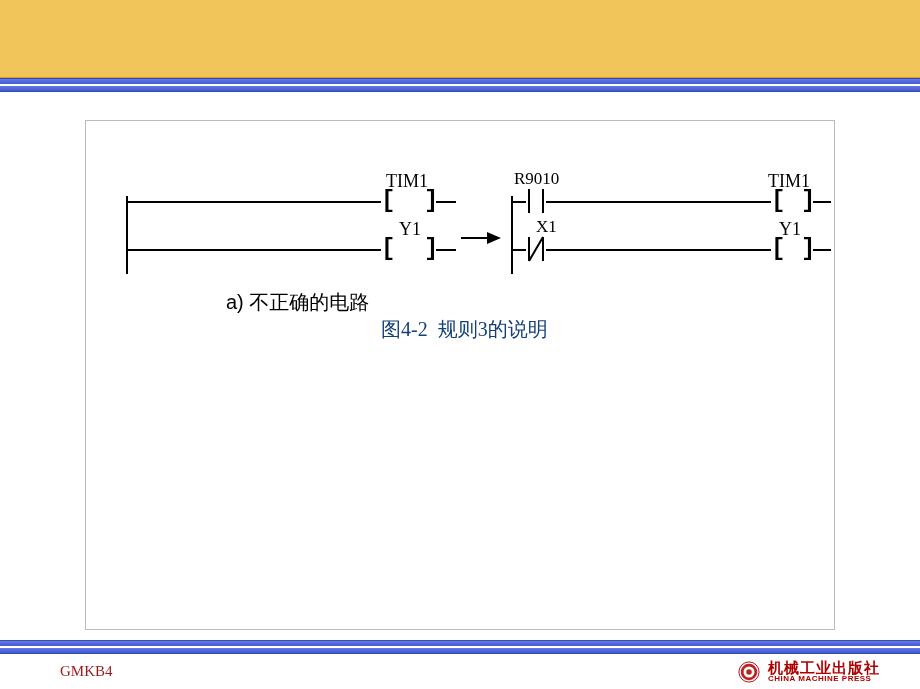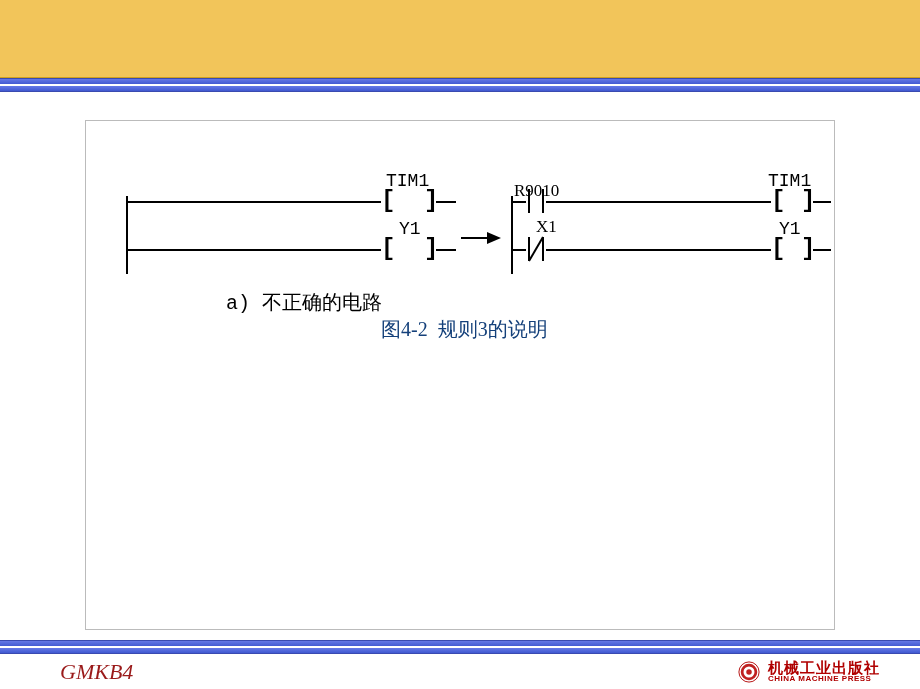--- a/index.html
+++ b/index.html
@@ -32,23 +32,22 @@
     left: 0; right: 0;
     top: 654px;
     bottom: 0;
     display: flex;
     justify-content: space-between;
     align-items: center;
     padding: 0 40px 0 60px;
   }
   .footer-left {
     color: #9a1a1a;
-    font-size: 22px;
+    font-size: 15px;
     font-family: "Times New Roman", serif;
-    font-style: italic;
   }
   .footer-right {
     display: flex;
     align-items: center;
     gap: 8px;
   }
   .gear-icon {
     width: 22px; height: 22px;
     display: inline-block;
   }
@@ -69,37 +68,37 @@
   .diagram {
     position: relative;
     width: 100%;
     height: 100%;
   }
   .line { position: absolute; background: #000; }
   .vline { width: 2px; }
   .hline { height: 2px; }
 
   .bracket { position: absolute; font-family: "Courier New", monospace; font-size: 24px; font-weight: bold; color:#000; line-height: 1; }
-  .blabel { position: absolute; font-family: Liberation Mono, monospace; font-size: 18px; color: #000; }
+  .blabel { position: absolute; font-family: Liberation Serif, serif; font-size: 18px; color: #000; }
 
   .contact-no, .contact-nc { position: absolute; width: 20px; height: 24px; }
   .contact-no::before, .contact-no::after,
   .contact-nc::before, .contact-nc::after {
     content: ""; position: absolute; top: 0; bottom: 0; width: 2px; background:#000;
   }
   .contact-no::before, .contact-nc::before { left: 2px; }
   .contact-no::after, .contact-nc::after { right: 2px; }
   .contact-nc .slash {
     position: absolute; left: 50%; top: 50%;
     width: 28px; height: 2px; background: #000;
     transform: translate(-50%, -50%) rotate(-60deg);
   }
   .clabel { position: absolute; font-family: "Times New Roman", serif; font-size: 17px; color:#000; }
 
-  .cap-a, .cap-b { position: absolute; font-family: Liberation Mono, monospace; font-size: 20px; color:#000; }
+  .cap-a, .cap-b { position: absolute; font-family: Liberation Sans, sans-serif; font-size: 20px; color:#000; }
   .fig-title { position: absolute; font-family: "SimSun", serif; font-size: 20px; color: #14407a; }
 
   .arrow { position: absolute; }
   .arrow-line { position: absolute; height: 2px; background:#000; }
   .arrow-head {
     position: absolute; width: 0; height: 0;
     border-top: 6px solid transparent;
     border-bottom: 6px solid transparent;
     border-left: 14px solid #000;
   }
@@ -130,21 +129,21 @@
 
     <div class="arrow" style="left:375px; top:110px; width:40px; height:14px;">
       <div class="arrow-line" style="left:0; top:6px; width:28px;"></div>
       <div class="arrow-head" style="left:26px; top:1px;"></div>
     </div>
 
     <div class="line vline" style="left:425px; top:75px; height:78px;"></div>
 
     <div class="line hline" style="left:425px; top:80px; width:15px;"></div>
     <div class="contact-no" style="left:440px; top:68px;"></div>
-    <span class="clabel" style="left:428px; top:60px;">R9010</span>
+    <span class="clabel" style="left:428px; top:48px;">R9010</span>
     <div class="line hline" style="left:460px; top:80px; width:225px;"></div>
     <span class="bracket" style="left:685px; top:68px;">[</span>
     <span class="bracket" style="left:715px; top:68px;">]</span>
     <div class="line hline" style="left:727px; top:80px; width:18px;"></div>
     <span class="blabel" style="left:682px; top:50px;">TIM1</span>
 
     <div class="line hline" style="left:425px; top:128px; width:15px;"></div>
     <div class="contact-nc" style="left:440px; top:116px;">
         <div class="slash"></div>
       </div>

